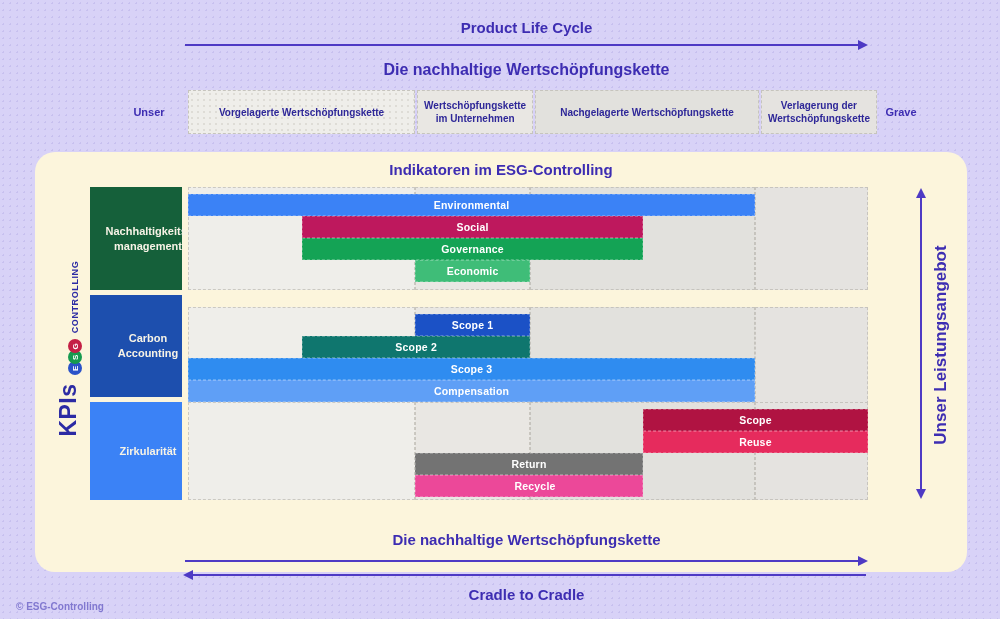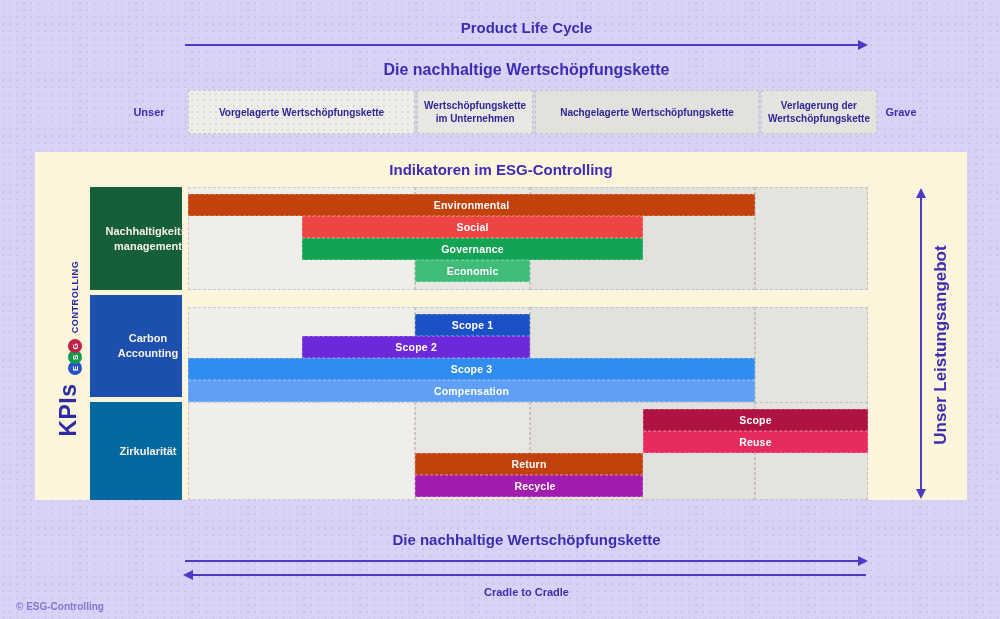--- a/index.html
+++ b/index.html
@@ -41,21 +41,21 @@
   .chain-box{height:100%;display:flex;align-items:center;justify-content:center;text-align:center;
     font-size:10px;font-weight:bold;color:var(--chain_text);line-height:1.3;padding:0 6px;
     border:1px dashed #c6c4bd;}
   .chain-box:nth-child(1){flex:0 0 33.4%;background:#efeeea;
     background-image:radial-gradient(#dedcd6 1px, transparent 1px);background-size:6px 6px;}
   .chain-box:nth-child(2){flex:0 0 16.7%;background:#e9e7e3;}
   .chain-box:nth-child(3){flex:0 0 32.9%;background:#e2e1dd;}
   .chain-box:nth-child(4){flex:1 1 auto;background:#e5e3e0;}
 
   
-  #panel{top:152px;left:35px;width:932px;height:348px;background:var(--panel_bg);border-radius:0;}
+  #panel{top:152px;left:35px;width:932px;height:420px;background:var(--panel_bg);border-radius:20px;}
   #panel-title{top:9px;left:126px;width:680px;font-size:15px;position:absolute;}
   .rotated{position:absolute;display:flex;align-items:center;justify-content:center;transform:rotate(-90deg);}
   #kpis-label{left:-12px;top:243px;width:90px;height:30px;font-size:23px;font-weight:bold;color:#2c2ba4;letter-spacing:0.5px;}
   #esg-logo{left:-25px;top:158px;width:130px;height:16px;gap:2px;}
   .logo-circle{width:14px;height:14px;border-radius:50%;display:flex;align-items:center;justify-content:center;
     color:#fff;font-size:8px;font-weight:bold;flex:0 0 auto;}
   .logo-circle + .logo-circle{margin-left:-3px;}
   #logo-text{font-size:9px;font-weight:bold;color:#2c2ba4;letter-spacing:0.6px;margin-left:4px;white-space:nowrap;}
   #rows{position:absolute;left:0;top:0;width:100%;height:100%;}
   .category-box{position:absolute;left:55px;width:92px;display:flex;align-items:center;justify-content:center;
@@ -66,21 +66,21 @@
   .bar{position:absolute;height:22px;display:flex;align-items:center;justify-content:center;
     border:1px dashed rgba(255,255,255,0.25);}
   .bar-label{color:#fff;font-size:10.5px;font-weight:bold;letter-spacing:0.2px;white-space:nowrap;}
   #right-arrow{left:885px;top:38px;height:307px;}
   #right-axis-label{left:751px;top:180px;width:310px;height:26px;font-size:17px;font-weight:bold;color:var(--heading);white-space:nowrap;}
 
   
   #sustainable-title{top:531px;left:185px;width:683px;font-size:15px;}
   #bottom-arrow-right{top:560px;left:185px;width:681px;}
   #bottom-arrow-left{top:574px;left:185px;width:681px;}
-  #c2c-title{top:586px;left:185px;width:683px;font-size:11px;}
+  #c2c-title{top:586px;left:185px;width:683px;font-size:15px;}
   #copyright{top:601px;left:16px;font-size:10px;font-weight:bold;color:var(--muted_text);}
 </style>
 </head>
 <body>
 
 <div class="abs center h-title" id="plc-title">Product Life Cycle</div>
 <div class="h-arrow right" id="top-arrow"></div>
 <div class="abs center h-title" id="classic-title">Die nachhaltige Wertschöpfungskette</div>
 
 <div class="abs center" id="cradle-label">Unser</div>
@@ -106,69 +106,69 @@
   </div>
 
   <div id="rows">
       <div class="category-box" style="top: 35px; height: 103px; background: rgb(21, 96, 58);">Nachhaltigkeits-
 management</div>
       <div class="row-grid" style="top: 35px; height: 103px;">
         <div class="grid-cell dotted" style="left: 0%; width: 33.4%; background: rgb(239, 238, 234);"></div>
         <div class="grid-cell" style="left: 33.4%; width: 16.9%; background: rgb(233, 231, 227);"></div>
         <div class="grid-cell" style="left: 50.3%; width: 33.1%; background: rgb(226, 225, 221);"></div>
         <div class="grid-cell" style="left: 83.4%; width: 16.6%; background: rgb(229, 227, 224);"></div>
-        <div class="bar" style="top: 7px; left: 0%; width: 83.4%; background: #c2410c;">
+        <div class="bar" style="top: 7px; left: 0%; width: 83.4%; background: #3b82f6;">
           <span class="bar-label">Environmental</span>
         </div>
-        <div class="bar" style="top: 29px; left: 16.8%; width: 50.1%; background: #ef4444;">
+        <div class="bar" style="top: 29px; left: 16.8%; width: 50.1%; background: #be185d;">
           <span class="bar-label">Social</span>
         </div>
         <div class="bar" style="top: 51px; left: 16.8%; width: 50.1%; background: rgb(20, 163, 85); justify-content: center;">
           <span class="bar-label">Governance</span>
         </div>
         <div class="bar" style="top: 73px; left: 33.4%; width: 16.9%; background: rgb(63, 189, 120);">
           <span class="bar-label">Economic</span>
         </div>
       </div>
       <div class="category-box" style="top: 143px; height: 102px; background: rgb(29, 79, 174);">Carbon
 Accounting</div>
       <div class="row-grid" style="top: 143px; height: 102px; margin-top: 12px;">
         <div class="grid-cell dotted" style="left: 0%; width: 33.4%; background: rgb(239, 238, 234);"></div>
         <div class="grid-cell" style="left: 33.4%; width: 16.9%; background: rgb(233, 231, 227);"></div>
         <div class="grid-cell" style="left: 50.3%; width: 33.1%; background: rgb(226, 225, 221);"></div>
         <div class="grid-cell" style="left: 83.4%; width: 16.6%; background: rgb(229, 227, 224);"></div>
         <div class="bar" style="top: 7px; left: 33.4%; width: 16.9%; background: rgb(27, 81, 198);">
           <span class="bar-label">Scope 1</span>
         </div>
-        <div class="bar" style="top: 29px; left: 16.8%; width: 33.5%; background: #6d28d9;">
+        <div class="bar" style="top: 29px; left: 16.8%; width: 33.5%; background: #0f766e;">
           <span class="bar-label">Scope 2</span>
         </div>
         <div class="bar" style="top: 51px; left: 0%; width: 83.4%; background: rgb(47, 140, 240);">
           <span class="bar-label">Scope 3</span>
         </div>
         <div class="bar" style="top: 73px; left: 0%; width: 83.4%; background: rgb(95, 159, 246);">
           <span class="bar-label">Compensation</span>
         </div>
       </div>
-      <div class="category-box" style="top: 250px; height: 98px; background: #0369a1;">Zirkularität</div>
+      <div class="category-box" style="top: 250px; height: 98px; background: #3b82f6;">Zirkularität</div>
       <div class="row-grid" style="top: 250px; height: 98px;">
         <div class="grid-cell dotted" style="left: 0%; width: 33.4%; background: rgb(239, 238, 234);"></div>
         <div class="grid-cell" style="left: 33.4%; width: 16.9%; background: rgb(233, 231, 227);"></div>
         <div class="grid-cell" style="left: 50.3%; width: 33.1%; background: rgb(226, 225, 221);"></div>
         <div class="grid-cell" style="left: 83.4%; width: 16.6%; background: rgb(229, 227, 224);"></div>
         <div class="bar" style="top: 7px; left: 66.9%; width: 33.1%; background: rgb(176, 19, 66);">
           <span class="bar-label">Scope</span>
         </div>
         <div class="bar" style="top: 29px; left: 66.9%; width: 33.1%; background: rgb(230, 43, 93);">
           <span class="bar-label">Reuse</span>
         </div>
-        <div class="bar" style="top: 51px; left: 33.4%; width: 33.5%; background: #c2410c;">
+        <div class="bar" style="top: 51px; left: 33.4%; width: 33.5%; background: #737373;">
           <span class="bar-label">Return</span>
         </div>
-        <div class="bar" style="top: 73px; left: 33.4%; width: 33.5%; background: #a21caf; padding-left: 12px;">
+        <div class="bar" style="top: 73px; left: 33.4%; width: 33.5%; background: #ec4899; padding-left: 12px;">
           <span class="bar-label">Recycle</span>
         </div>
       </div>
     </div>
 
   <div class="v-arrow" id="right-arrow"></div>
   <div class="rotated" id="right-axis-label">Unser Leistungsangebot</div>
 </div>
 
 <div class="abs center h-title" id="sustainable-title">Die nachhaltige Wertschöpfungskette</div>

